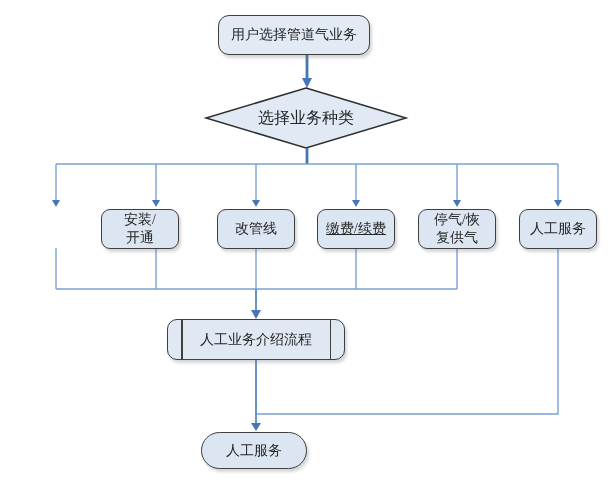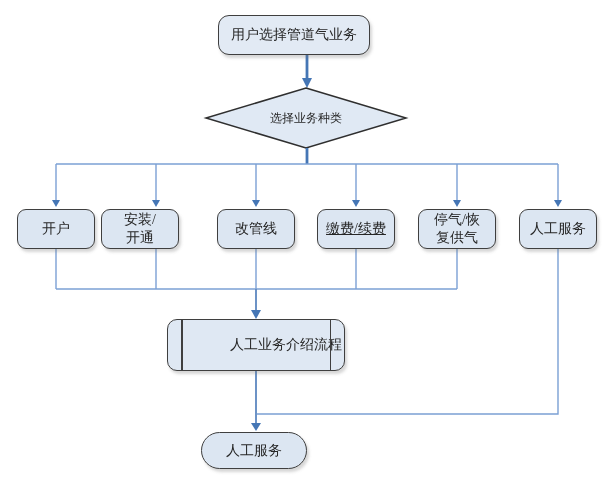--- a/index.html
+++ b/index.html
@@ -42,37 +42,36 @@
   }
   .start-node {
     left: 218px; top: 15px; width: 152px; height: 40px;
     border-radius: 11px;
     background: #e2eaf4;
   }
   .decision-label {
     position: absolute;
     left: 231px; top: 106px; width: 150px; height: 24px;
     display: flex; align-items: center; justify-content: center;
-    font-size: 12px;
+    font-size: 16px;
   }
   .branch-node {
     top: 209px; width: 78px; height: 40px;
     border-radius: 9px;
   }
   .branch-0 { left: 17px;  }
   .branch-1 { left: 101px; }
   .branch-2 { left: 217px; }
   .branch-3 { left: 317px; text-decoration: underline; }
   .branch-4 { left: 418px; }
   .branch-5 { left: 519px; }
   .process-node {
-    left: 167px; top: 319px; width: 178px; height: 52px;
+    left: 167px; top: 319px; width: 178px; height: 41px;
     border-radius: 10px;
     background: #dfe8f3;
-    justify-content: flex-end;
   }
   .process-bar {
     position: absolute;
     top: 0;
     width: 1.5px;
     height: 100%;
     background: #3f3f3f;
   }
   .process-bar.left  { left: 13px; }
   .process-bar.right { right: 13px; }
@@ -127,23 +126,20 @@
   </svg>
 
   <div class="node start-node">
     <span class="node-label">用户选择管道气业务</span>
   </div>
 
   <div class="decision-label">
     <span class="node-label">选择业务种类</span>
   </div>
 
-  <div class="node branch-node branch-0">
-    <span class="node-label">开户</span>
-  </div>
   <div class="node branch-node branch-1">
     <span class="node-label">安装/
 开通</span>
   </div>
   <div class="node branch-node branch-2">
     <span class="node-label">改管线</span>
   </div>
   <div class="node branch-node branch-3">
     <span class="node-label">缴费/续费</span>
   </div>

